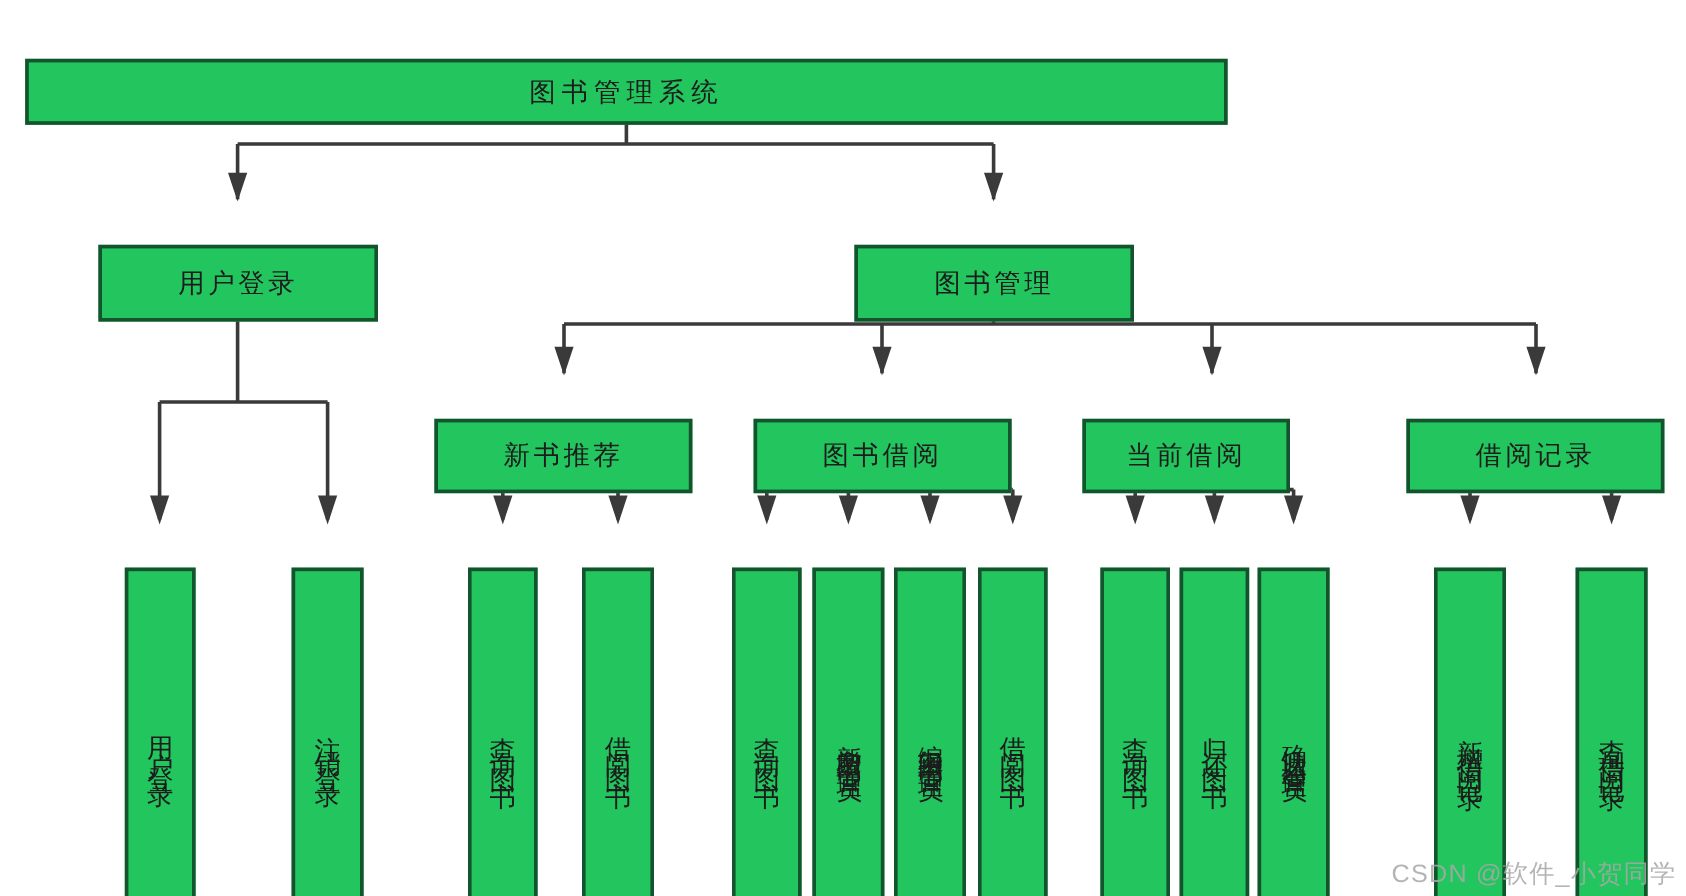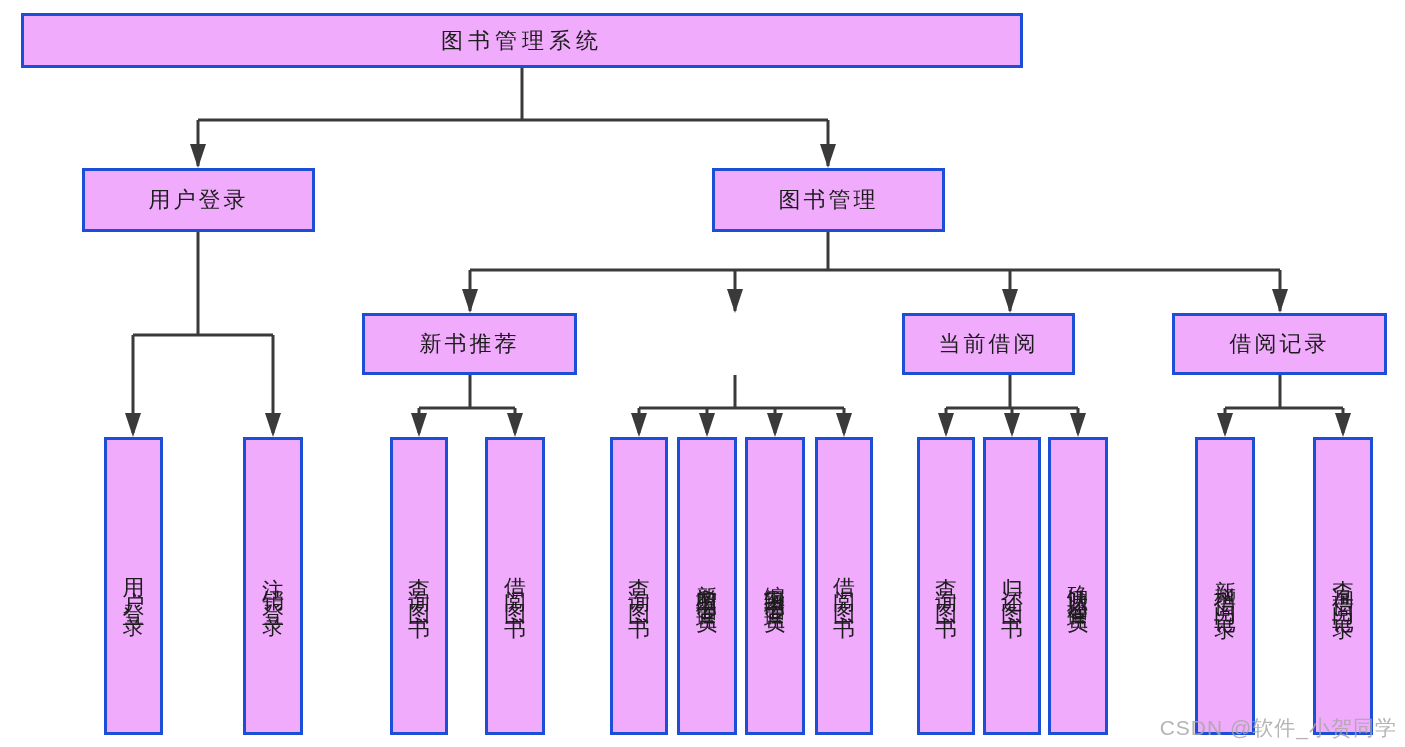--- a/index.html
+++ b/index.html
@@ -26,29 +26,30 @@
     stroke-width: 3;
     fill: none;
   }
   svg.connectors polygon {
     fill: #3a3a3a;
     stroke: none;
   }
   .box {
     position: absolute;
     box-sizing: border-box;
-    background: #f0abfc;
-    border: 3px solid #1d4ed8;
+    background: #22c55e;
+    border: 3px solid #14532d;
     display: flex;
     align-items: center;
     justify-content: center;
     color: #1c1c1c;
     font-size: 22px;
     letter-spacing: 3px;
     white-space: nowrap;
+    margin-top: 36px;
   }
   
   .root           { left: 21px;   top: 13px;  width: 1002px; height: 55px; letter-spacing: 5px; }
   .n-user-login   { left: 82px;   top: 168px; width: 233px;  height: 64px; }
   .n-book-mgmt    { left: 712px;  top: 168px; width: 233px;  height: 64px; }
   .n-new-book     { left: 362px;  top: 313px; width: 215px;  height: 62px; }
   .n-book-borrow  { left: 628px;  top: 313px; width: 215px;  height: 62px; }
   .n-current-borrow { left: 902px;  top: 313px; width: 173px; height: 62px; }
   .n-borrow-record  { left: 1172px; top: 313px; width: 215px; height: 62px; }
   
@@ -126,20 +127,21 @@
     <polygon points="1217,413 1233,413 1225,437"></polygon>
     <polygon points="1335,413 1351,413 1343,437"></polygon>
   </svg>
 
   <div class="box root">图书管理系统</div>
 
   <div class="box n-user-login">用户登录</div>
   <div class="box n-new-book">新书推荐</div>
 
   <div class="box n-book-mgmt">图书管理</div>
+  <div class="box n-book-borrow">图书借阅</div>
   <div class="box n-current-borrow">当前借阅</div>
   <div class="box n-borrow-record">借阅记录</div>
 
   <div class="box leaf sp4 f-ul-1">
       <span>用户登录</span>
     </div>
   <div class="box leaf sp4 f-ul-2">
       <span>注销登录</span>
     </div>
 

